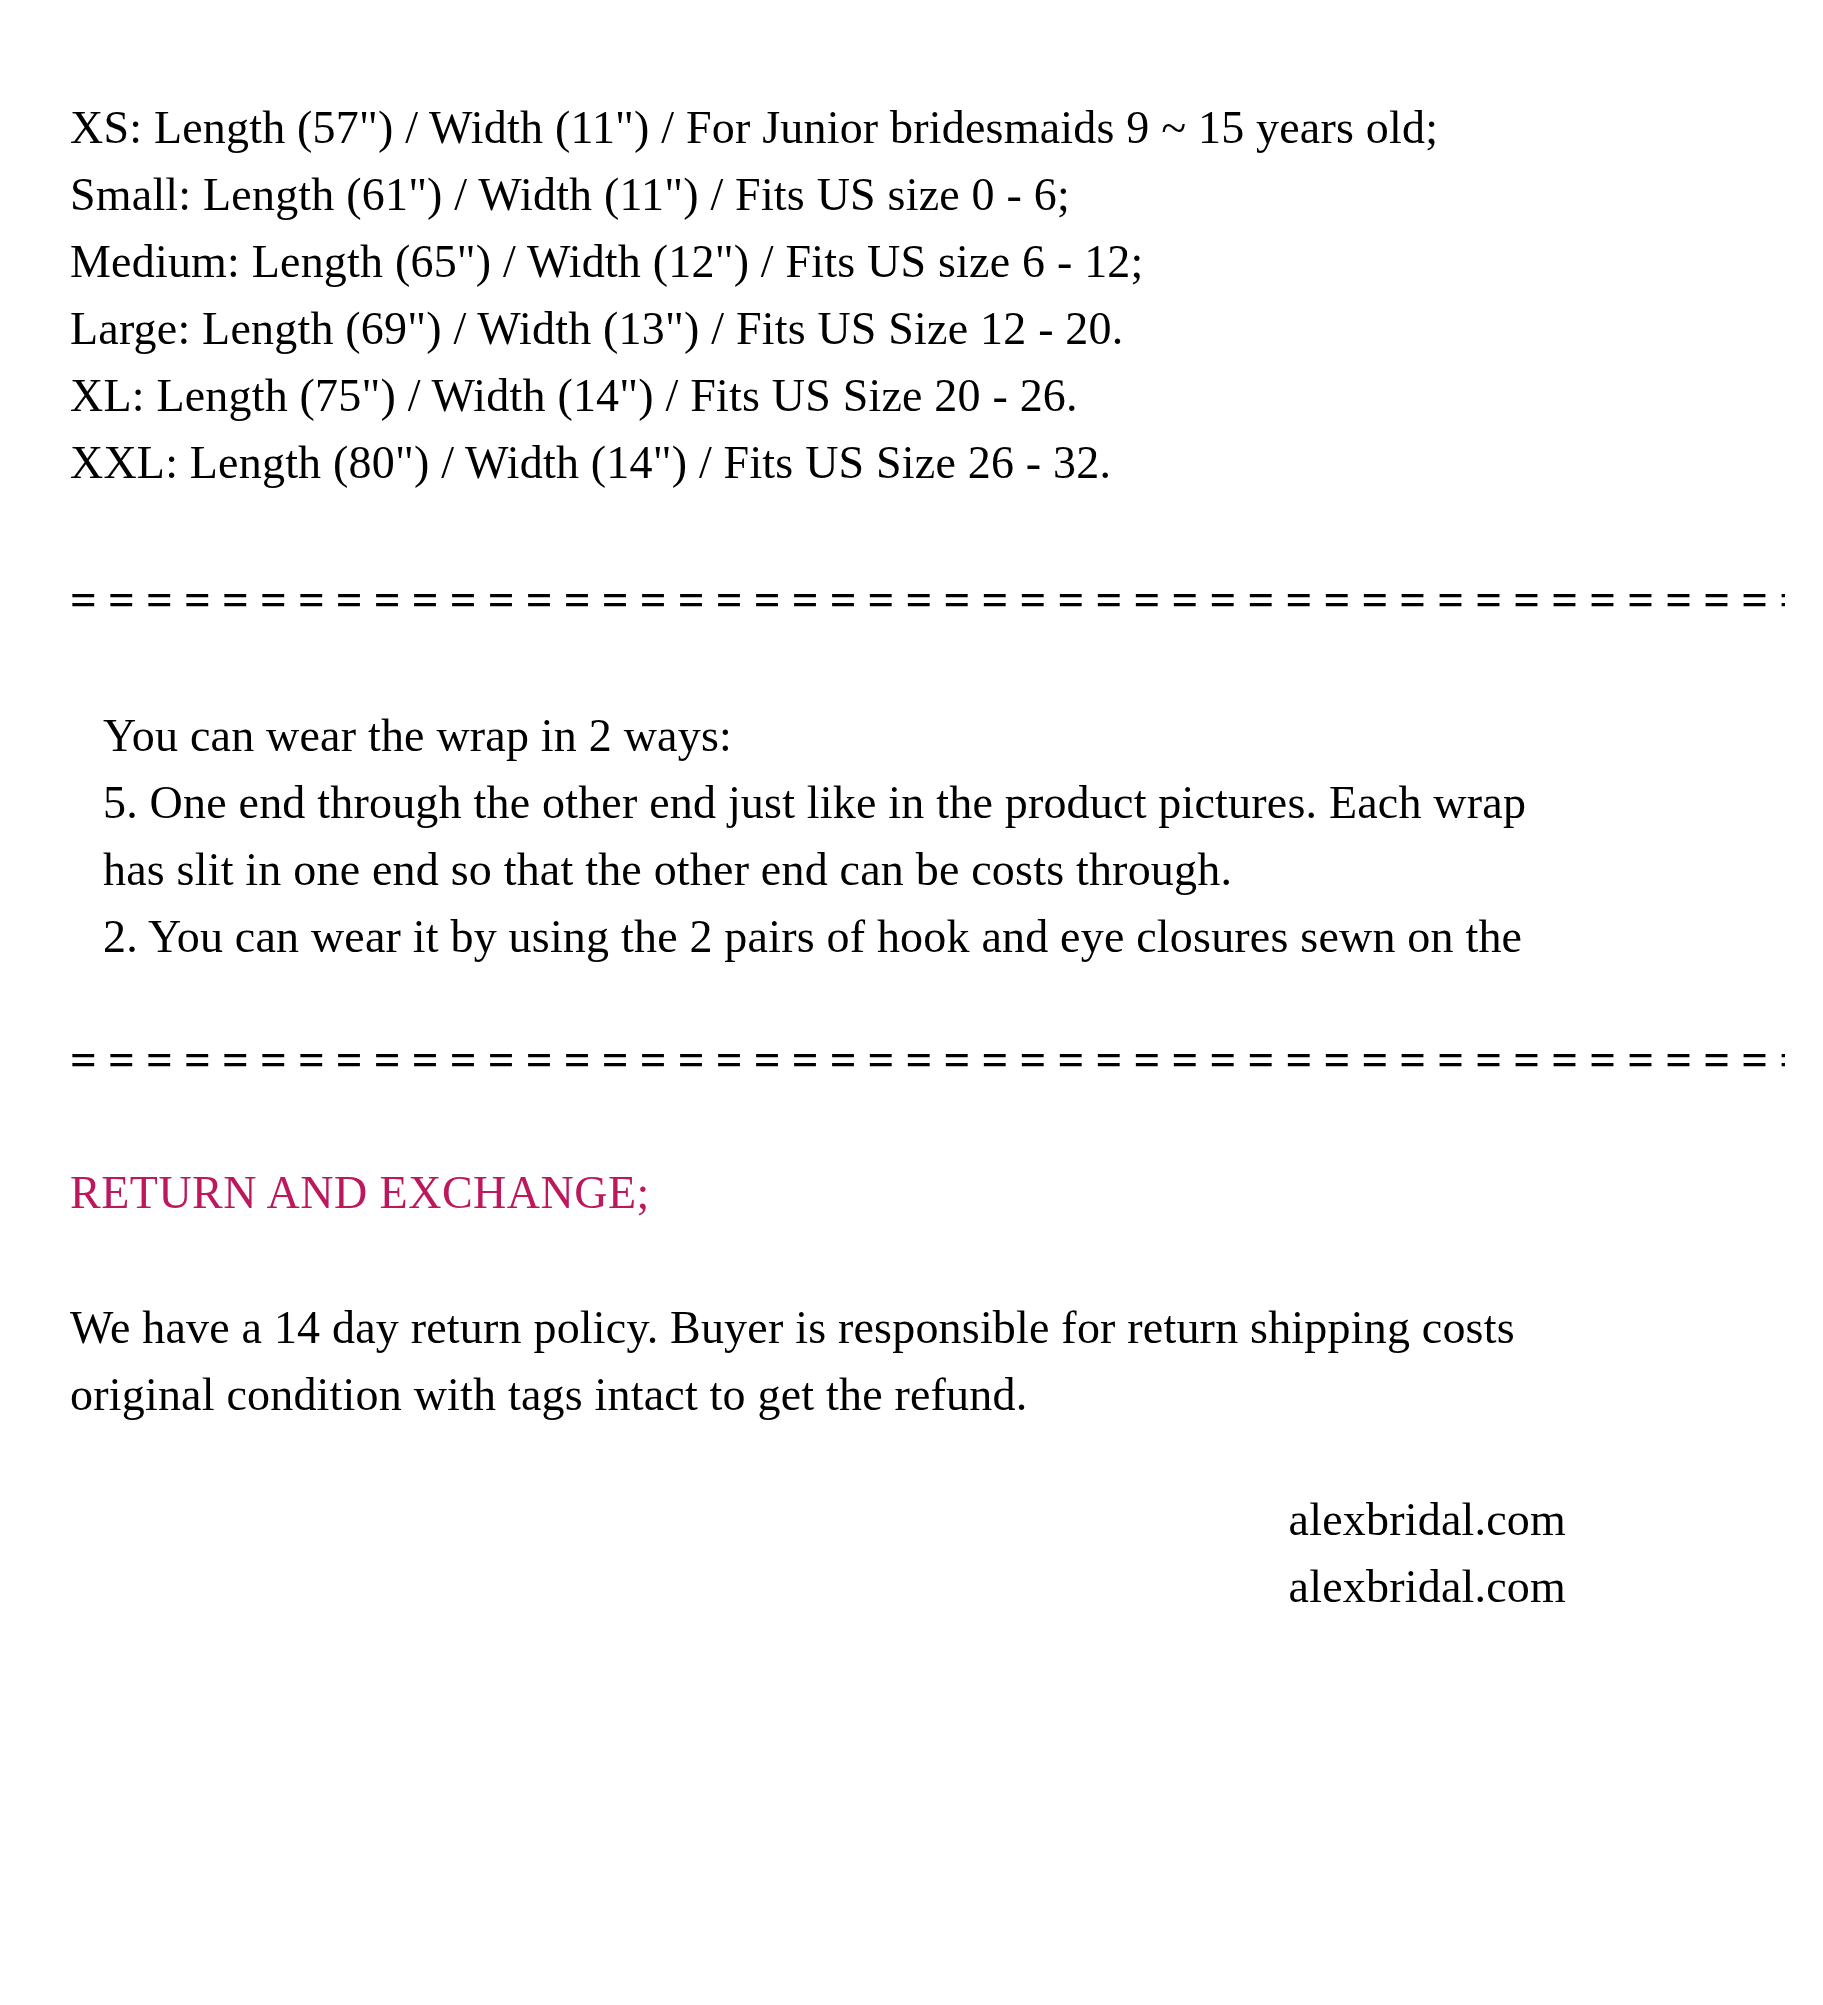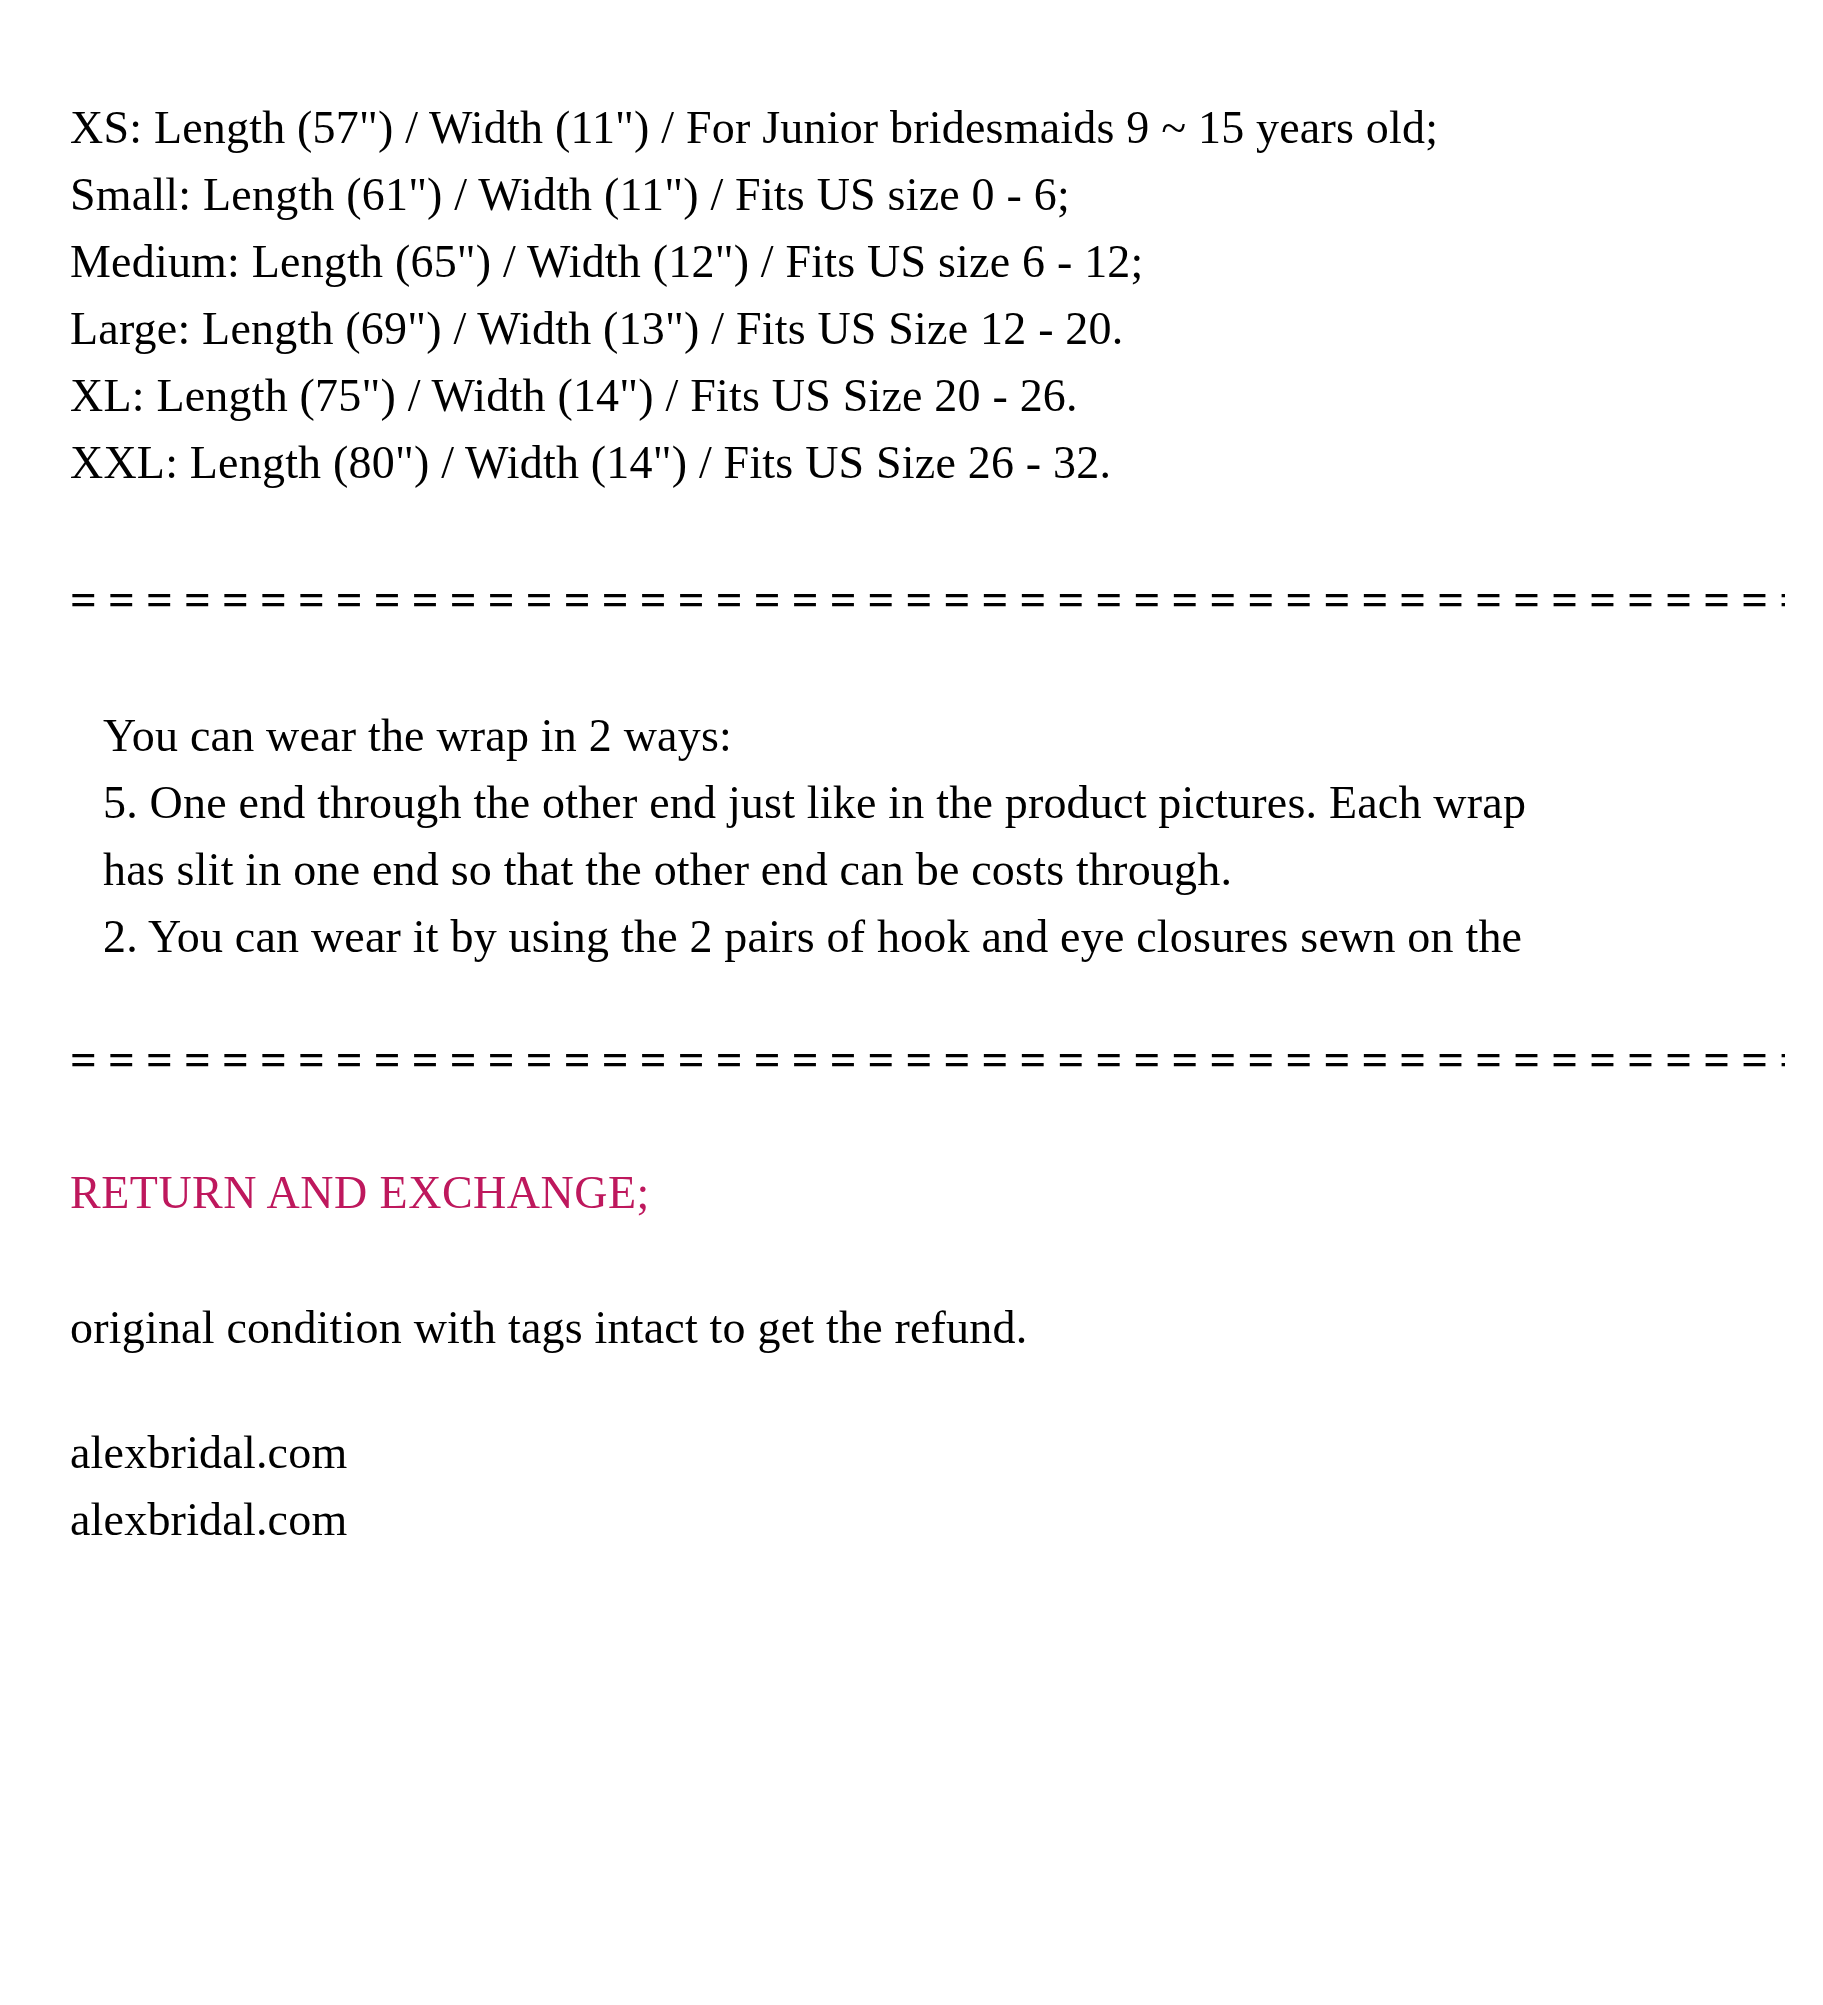--- a/index.html
+++ b/index.html
@@ -44,21 +44,21 @@
     margin-top: 66px;
     font-size: 46px;
     line-height: 67px;
     color: #be185d;
     white-space: nowrap;
     letter-spacing: 0.5px;
   }
   .return-block { margin-top: 68px; }
   .footer-block {
     margin-top: 58px;
-    text-align: left;
+    text-align: right;
     padding-right: 220px;
   }
   .footer-block .text-line { white-space: normal; }
 </style>
 </head>
 <body>
 
 <div class="page">
 
   <div class="sizes-block">
@@ -77,20 +77,21 @@
     <div class="text-line">5. One end through the other end just like in the product pictures. Each wrap</div>
     <div class="text-line">has slit in one end so that the other end can be costs through.</div>
     <div class="text-line">2. You can wear it by using the 2 pairs of hook and eye closures sewn on the</div>
   </div>
 
   <div class="separator separator-2">==============================================</div>
 
   <div class="return-heading">RETURN AND EXCHANGE;</div>
 
   <div class="return-block">
+    <div class="text-line">We have a 14 day return policy. Buyer is responsible for return shipping costs</div>
     <div class="text-line">original condition with tags intact to get the refund.</div>
   </div>
 
   <div class="footer-block">
     <div class="text-line">alexbridal.com</div>
     <div class="text-line">alexbridal.com</div>
   </div>
 
 </div>
 

